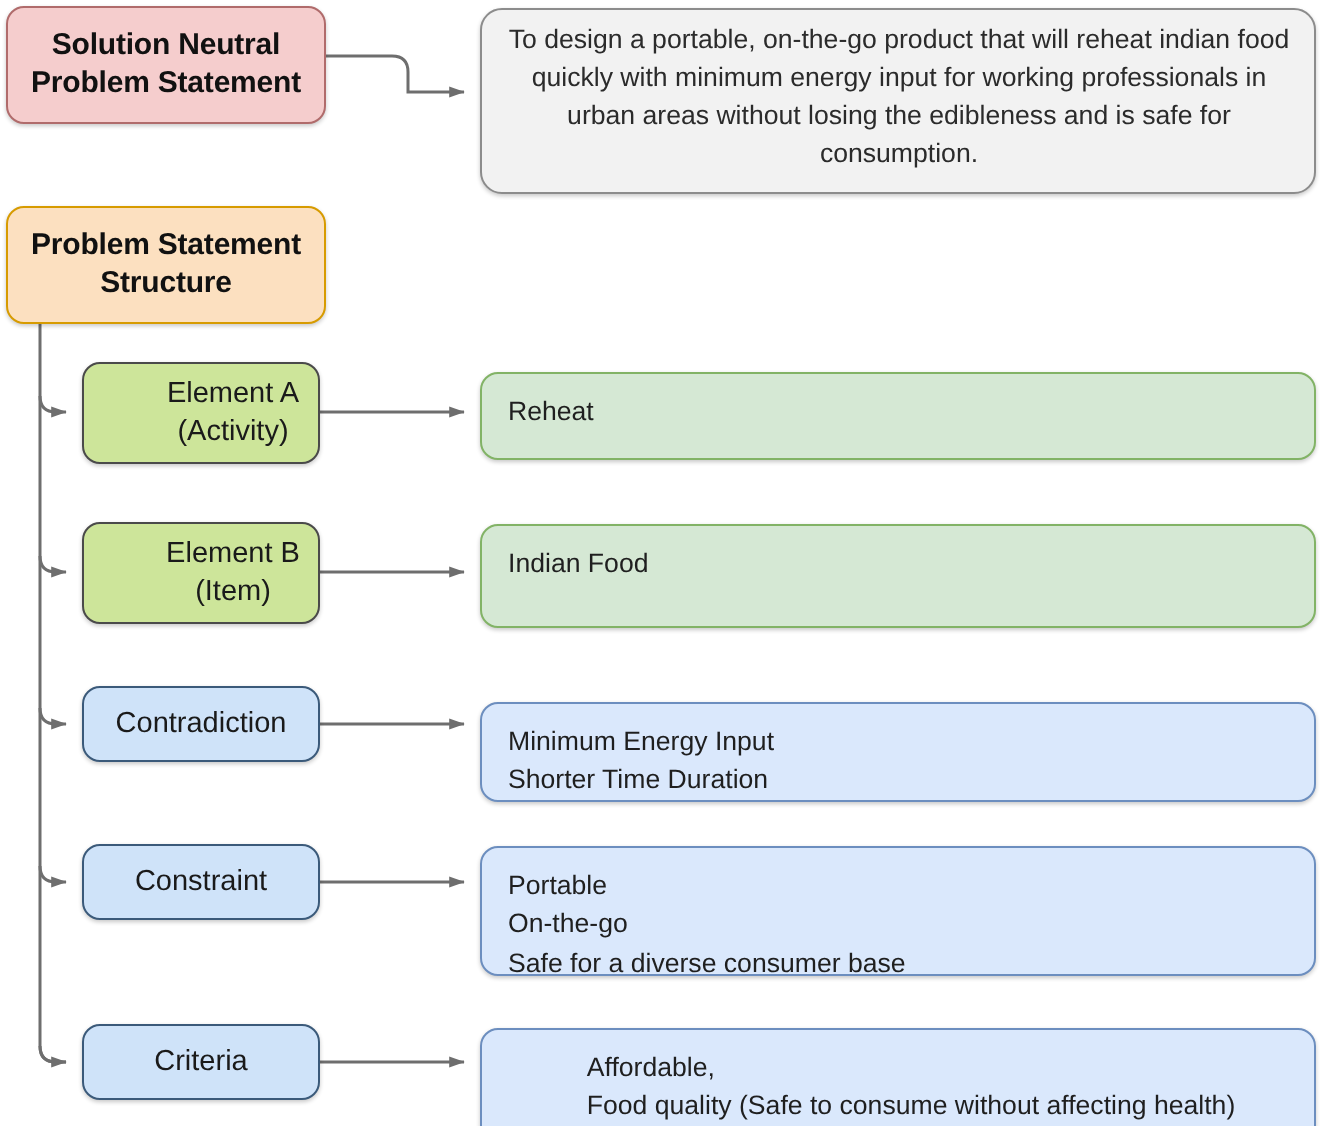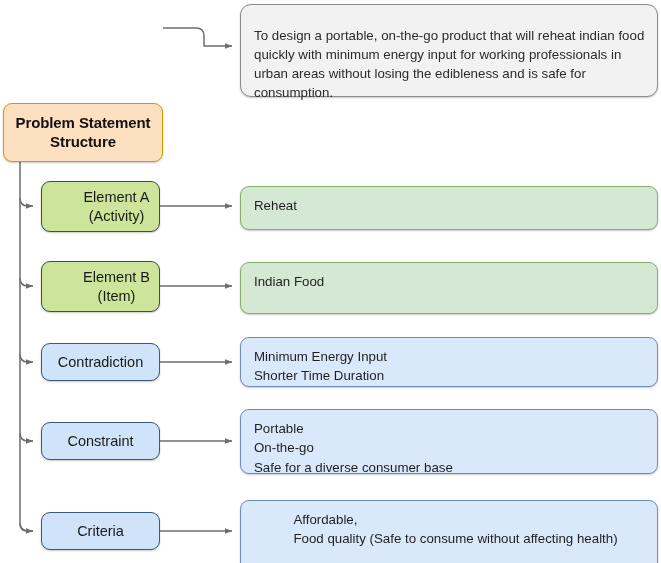--- a/index.html
+++ b/index.html
@@ -55,21 +55,22 @@
     background: #fce0c0;
     border-color: #d79b00;
   }
   
   .node-statement {
     left: 240px; top: 4px; width: 418px; height: 93px;
     background: #f2f2f2;
     border-color: #8c8c8c;
     border-radius: 11px;
     align-items: flex-start;
-    padding: 22px 12px 8px 13px;
+    padding: 6px 12px 8px 13px;
+    text-align: center;
   }
   .body-text {
     font-size: 13.3px;
     line-height: 1.42;
     color: #2b2b2b;
     white-space: pre-line;
   }
   
   .label-node {
     left: 41px; width: 119px;
@@ -96,20 +97,21 @@
     align-items: flex-start;
     padding: 9px 0 8px 13px;
   }
   .green-content {
     background: #d5e8d4;
     border-color: #82b366;
   }
   .blue-content {
     background: #dae8fc;
     border-color: #6c8ebf;
+    margin-top: 14px;
   }
   .content-text {
     font-size: 13.3px;
     line-height: 1.45;
     color: #1f1f1f;
     white-space: pre-line;
   }
   
   .row-a .label-node, .row-a-lbl { top: 181px; height: 51px; }
   .row-b-lbl { top: 261px; height: 51px; }
@@ -145,20 +147,22 @@
     <path d="M20,433 Q20,441 28,441 L33,441" fill="none" stroke="#6e6e6e" stroke-width="1.5" marker-end="url(#arrow)"></path>
     <path d="M20,523 Q20,531 28,531 L33,531" fill="none" stroke="#6e6e6e" stroke-width="1.5" marker-end="url(#arrow)"></path>
 
     <path d="M160,206 L232,206" fill="none" stroke="#6e6e6e" stroke-width="1.5" marker-end="url(#arrow)"></path>
     <path d="M160,286 L232,286" fill="none" stroke="#6e6e6e" stroke-width="1.5" marker-end="url(#arrow)"></path>
     <path d="M160,362 L232,362" fill="none" stroke="#6e6e6e" stroke-width="1.5" marker-end="url(#arrow)"></path>
     <path d="M160,441 L232,441" fill="none" stroke="#6e6e6e" stroke-width="1.5" marker-end="url(#arrow)"></path>
     <path d="M160,531 L232,531" fill="none" stroke="#6e6e6e" stroke-width="1.5" marker-end="url(#arrow)"></path>
   </svg>
 
+  <div class="node hdr node-solution-neutral">Solution Neutral
+Problem Statement</div>
 
   <div class="node hdr node-structure">Problem Statement
 Structure</div>
 
   <div class="node node-statement">
     <div class="body-text">To design a portable, on-the-go product that will reheat indian food quickly with minimum energy input for working professionals in urban areas without losing the edibleness and is safe for consumption.</div>
   </div>
 
   <div class="node label-node green-label row-a-lbl">Element A
 (Activity)</div>

